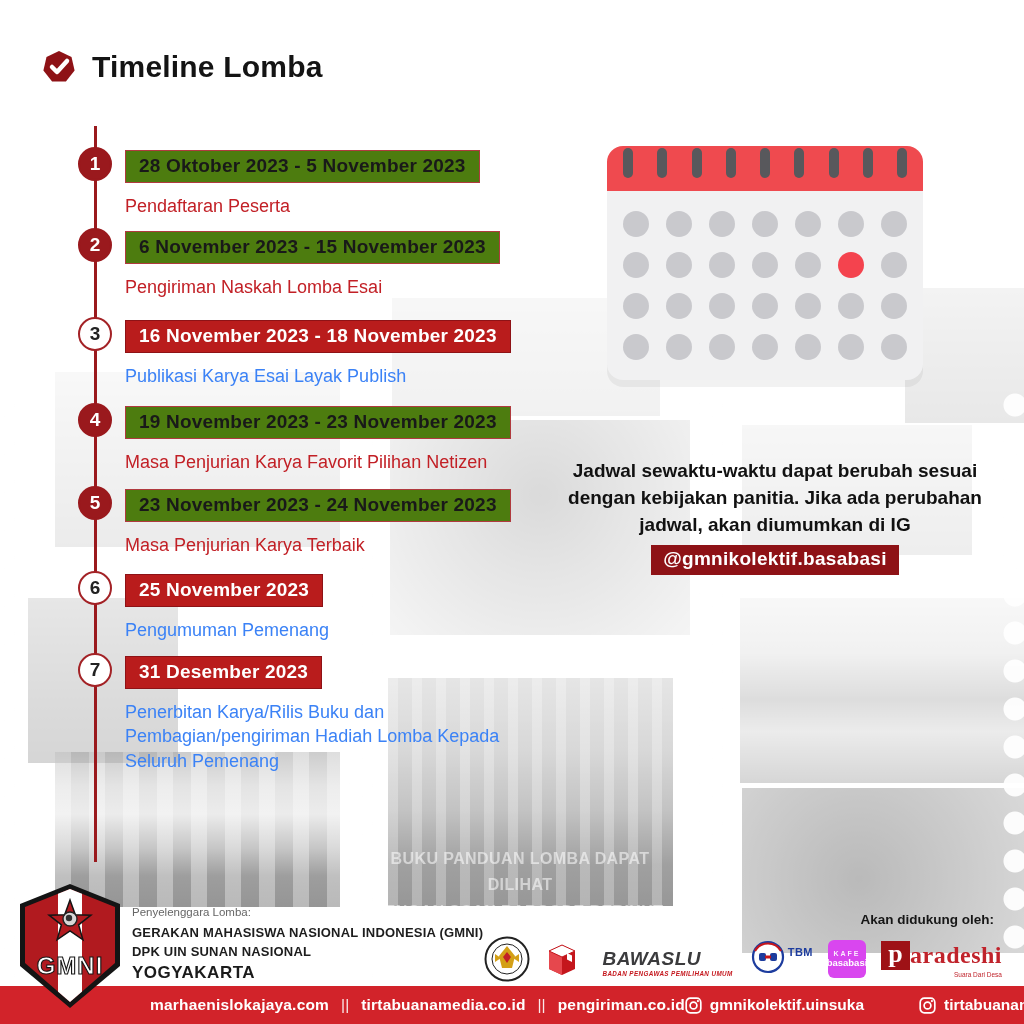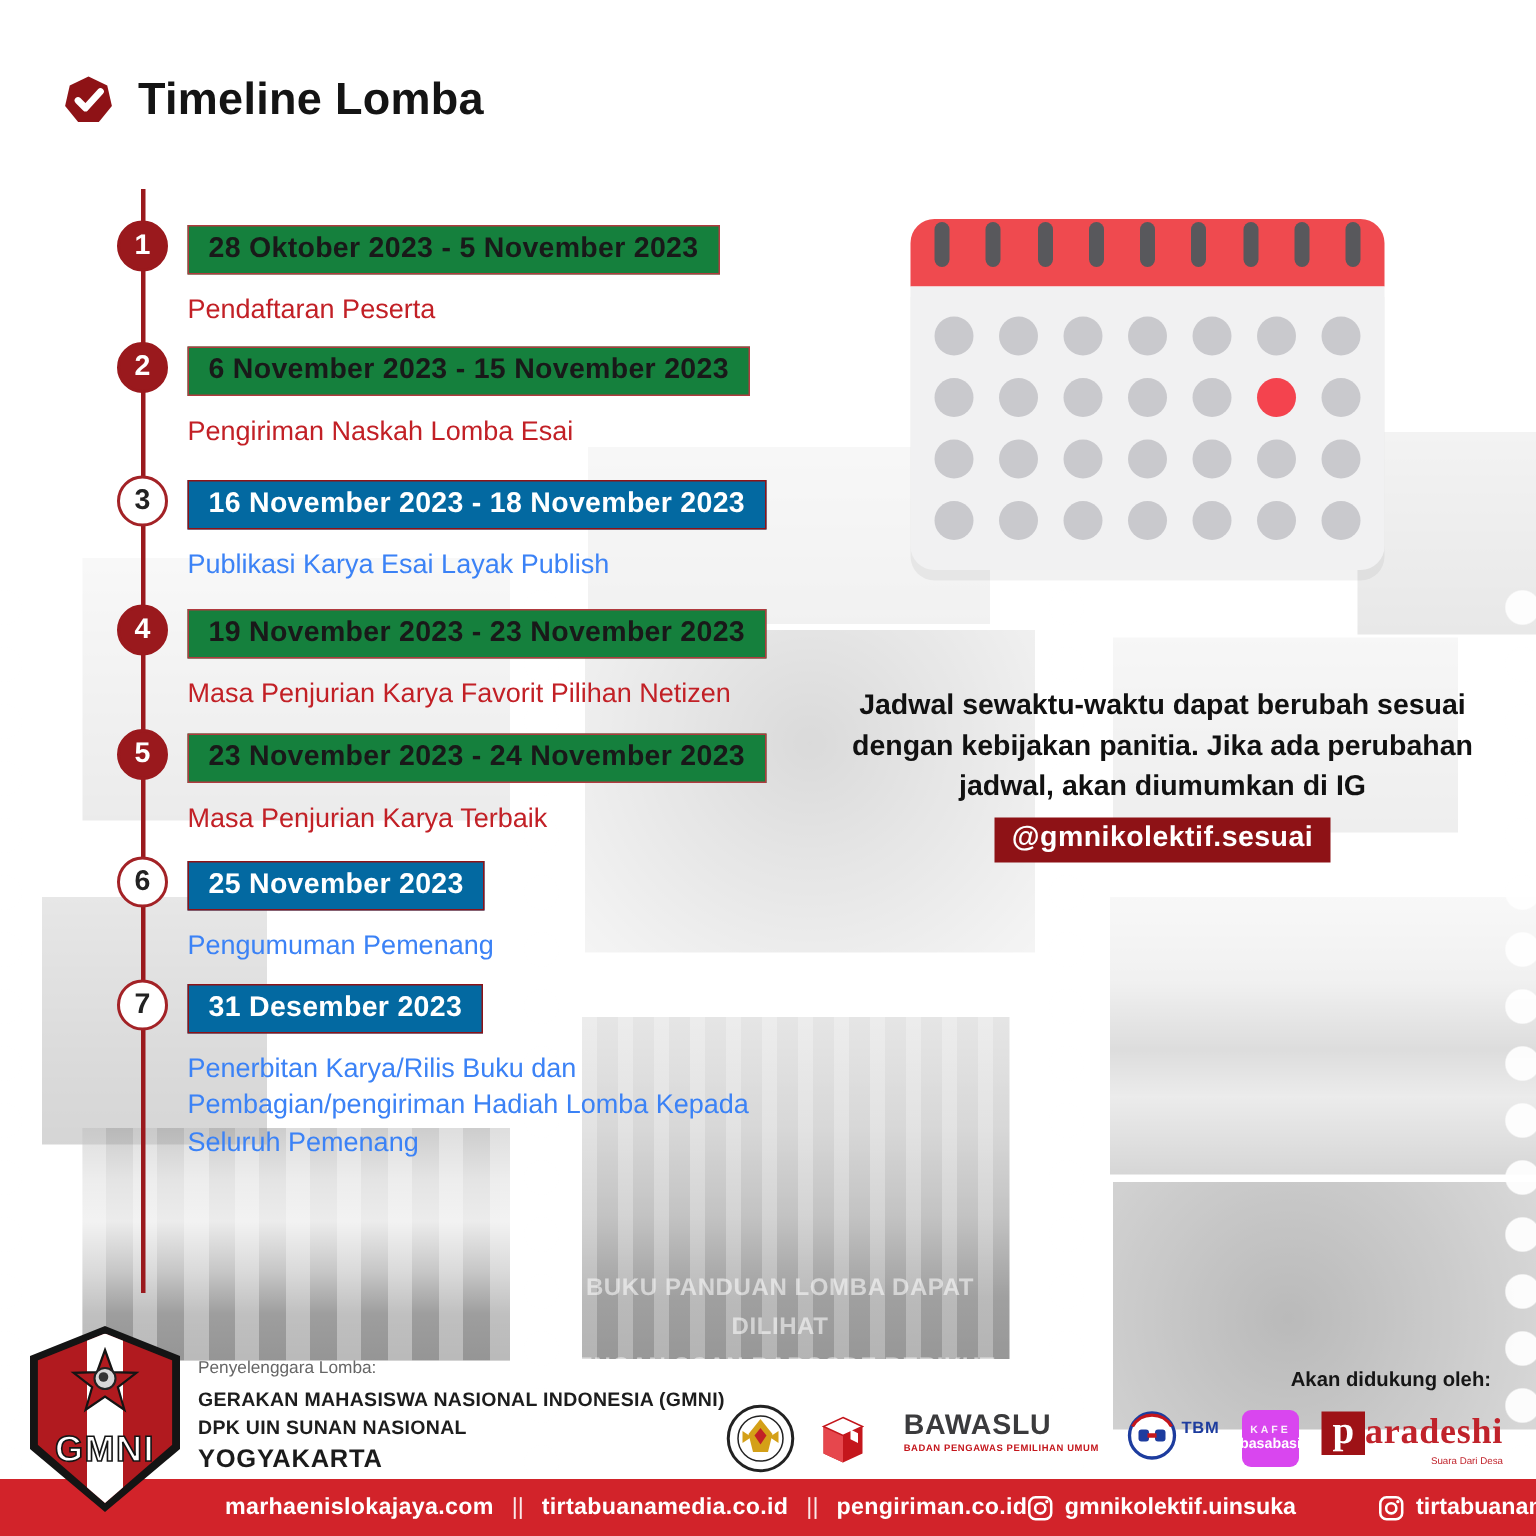--- a/index.html
+++ b/index.html
@@ -24,22 +24,22 @@
     position:absolute;left:0;top:-3px;width:34px;height:34px;border-radius:50%;
     display:flex;align-items:center;justify-content:center;font-weight:700;font-size:19px;
     box-sizing:border-box;
   }
   .v-out .t-num{background:#9A191D;color:#fff;border:2px solid #9A191D;}
   .v-fill .t-num{background:#fff;color:#222;border:2px solid #A32226;}
   .t-date{
     margin-left:47px;display:inline-block;font-weight:700;font-size:19px;
     padding:4px 13px 5px;letter-spacing:.2px;box-sizing:border-box;
   }
-  .v-out .t-date{background:#15803d;color:#191919;border:1.5px solid #B03A3E;}
-  .v-fill .t-date{background:#0369a1;color:#fff;border:1.5px solid #8E1216;}
+  .v-out .t-date{background:#4d7c0f;color:#191919;border:1.5px solid #B03A3E;}
+  .v-fill .t-date{background:#b91c1c;color:#fff;border:1.5px solid #8E1216;}
   .t-desc{margin-left:47px;margin-top:11px;font-size:18px;line-height:1.35;}
   .v-out .t-desc{color:#C22026;}
   .v-fill .t-desc{color:#3b82f6;}
   
   .calendar{position:absolute;left:607px;top:148px;width:316px;z-index:3;}
   .cal-rings{position:relative;display:flex;justify-content:space-between;padding:0 16px;height:14px;z-index:5;}
   .cal-rings i{display:block;width:10px;height:30px;background:#58585C;border-radius:5px;margin-top:0;}
   .cal-header{height:45px;background:#EF4A4F;border-radius:16px 16px 0 0;margin-top:-16px;}
   .cal-body{
     background:#F1F1F2;border-radius:0 0 16px 16px;padding:16px 16px 20px;
@@ -64,21 +64,21 @@
   
   .org-logo{position:absolute;left:16px;top:882px;z-index:7;}
   .org-block{position:absolute;left:132px;top:906px;z-index:5;}
   .org-label{font-size:11.5px;color:#666;margin-bottom:7px;}
   .org-name{font-size:13px;color:#1d1d1d;font-weight:600;letter-spacing:.2px;}
   .org-unit{font-size:13px;color:#1d1d1d;font-weight:600;margin-top:4px;letter-spacing:.2px;}
   .org-city{font-size:17px;color:#1b1b1b;font-weight:700;margin-top:4px;letter-spacing:.5px;}
   
   .sup-label{position:absolute;right:30px;top:912px;font-size:13.5px;font-weight:600;color:#161616;z-index:5;}
   .sup-row{position:absolute;right:22px;top:936px;display:flex;align-items:center;gap:15px;z-index:5;}
-  .bawaslu{display:flex;align-items:flex-start;gap:23px;}
+  .bawaslu{display:flex;align-items:flex-end;gap:23px;font-style:italic;}
   .bawaslu-txt{display:flex;flex-direction:column;}
   .bawaslu-name{font-size:19px;font-weight:700;color:#3B3B3D;letter-spacing:.5px;line-height:1;}
   .bawaslu-sub{font-size:6.3px;font-weight:700;color:#C4161C;letter-spacing:.4px;margin-top:2px;}
   .tbm{display:flex;flex-direction:row;align-items:center;}
   .tbm-name{font-size:11px;font-weight:700;color:#1D3C9E;margin-top:-14px;letter-spacing:.5px;}
   .kafe{
     width:38px;height:38px;background:#d946ef;border-radius:6px;color:#fff;
     display:flex;flex-direction:column;align-items:center;justify-content:center;line-height:1.15;
   }
   .kafe-l1{font-size:7px;letter-spacing:2px;font-weight:700;opacity:.9;}
@@ -217,21 +217,21 @@
           <i></i>
           <i></i>
           <i></i>
           <i></i>
         </div>
     </div>
   </div>
 
   <div class="notice">
     <div class="notice-text">Jadwal sewaktu-waktu dapat berubah sesuai dengan kebijakan panitia. Jika ada perubahan jadwal, akan diumumkan di IG</div>
-    <div class="notice-badge">@gmnikolektif.sesuai</div>
+    <div class="notice-badge">@gmnikolektif.basabasi</div>
   </div>
 
   <div class="watermark">
     <div>BUKU PANDUAN LOMBA DAPAT DILIHAT</div>
     <div>DENGAN SCAN BARCODE BERIKUT:</div>
   </div>
 
   <svg class="org-logo" width="108" height="128" viewBox="0 0 108 128">
     <polygon points="54,2 104,22 104,84 54,126 4,84 4,22" fill="#141414"></polygon>
     <clipPath id="shieldClip">

